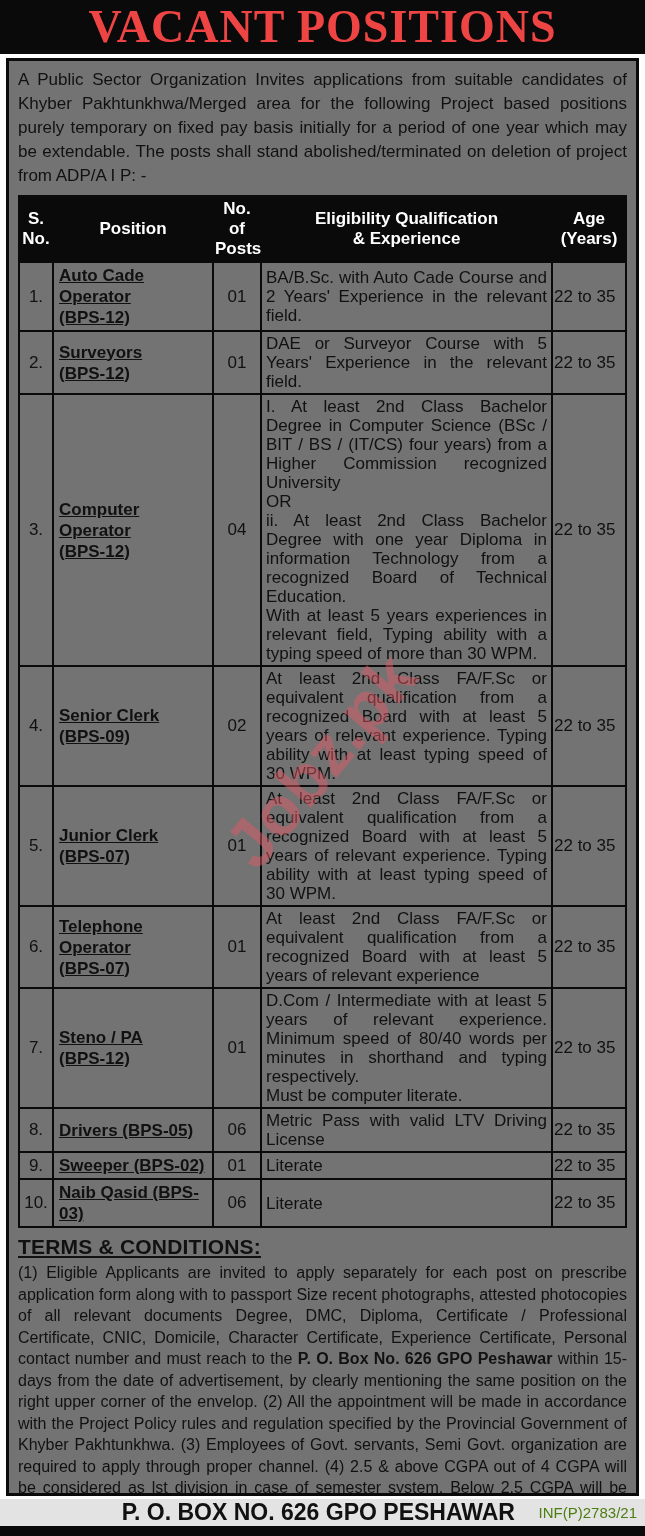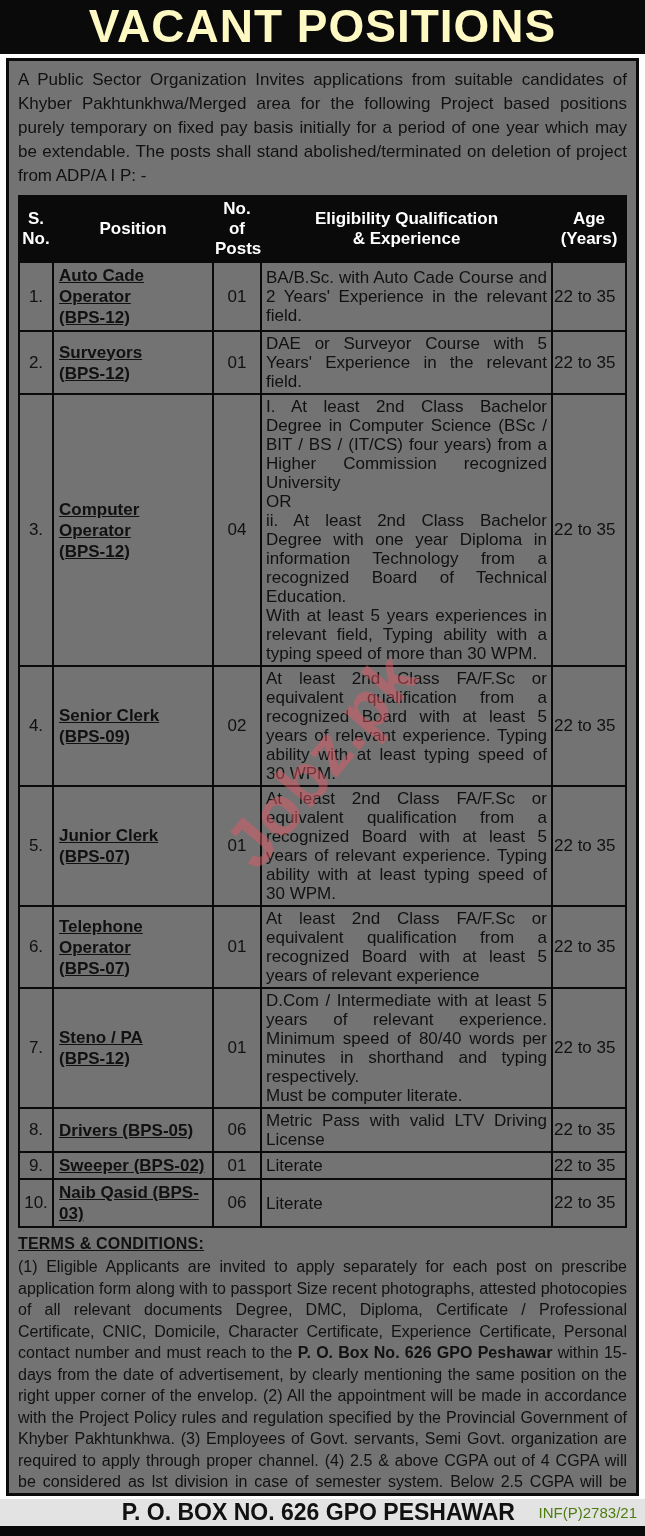--- a/index.html
+++ b/index.html
@@ -2,24 +2,25 @@
 <html><head>
 <meta charset="utf-8">
 <style>
   html,body { margin:0; padding:0; background:#888; }
   .page {
     width:645px; height:1536px; margin:0 auto; background:#fdfdfd;
     font-family:"Liberation Sans", sans-serif; color:#111;
     position:relative; display:flex; flex-direction:column; overflow:hidden;
   }
   .title-bar {
-    background:#0a0a0a; color:#fef9c3; height:52px; flex:0 0 auto;
+    background:#0a0a0a; color:#ef4444; height:52px; flex:0 0 auto;
     display:flex; align-items:center; justify-content:center;
     font-size:46px; font-weight:bold; letter-spacing:1px;
     border-bottom:2px solid #0a0a0a;
+    font-family:Liberation Serif, serif;
   }
   .content {
     flex:1 1 auto; margin:4px 6px 0 6px; border:3px solid #0a0a0a;
     padding:7px 9px 4px 9px; overflow:hidden; background:#737373;
   }
   .intro { font-size:17px; line-height:24px; text-align:justify; }
   table.positions { width:100%; border-collapse:collapse; margin-top:7px; table-layout:fixed; }
   .positions th, .positions td { border:2px solid #0a0a0a; }
   .positions thead th {
     background:#0a0a0a; color:#fff; font-size:17px; line-height:20px;
@@ -29,21 +30,21 @@
   .col-pos   { width:160px; }
   .col-posts { width:48px; }
   .col-age   { width:74px; }
   .positions td { font-size:17px; padding:2px 5px; vertical-align:middle; }
   td.sno   { text-align:center; padding:2px 1px; }
   td.pos   { font-weight:bold; white-space:pre-line; line-height:21px;text-decoration:underline; }
   td.posts { text-align:center; }
   td.elig  { text-align:justify; white-space:pre-line; line-height:19px; padding:2px 4px; }
   td.age   { text-align:left; white-space:nowrap; padding:2px 1px; }
   .terms-heading {
-    font-weight:bold; font-size:16px; text-decoration:underline;
+    font-weight:bold; font-size:21px; text-decoration:underline;
     margin-top:7px; letter-spacing:0.2px;
   }
   .terms { font-size:16px; line-height:21.5px; text-align:justify; margin-top:3px; }
   .terms .bold { font-weight:bold; }
   .footer-band {
     flex:0 0 auto; background:#e3e3e3; height:27px;
     display:flex; align-items:center; padding:0 8px; margin-top:3px;
   }
   .footer-pobox { flex:1; text-align:center; font-weight:bold; font-size:23px; padding-left:90px; }
   .footer-ref { font-size:15px; color:#4d7c0f; }

